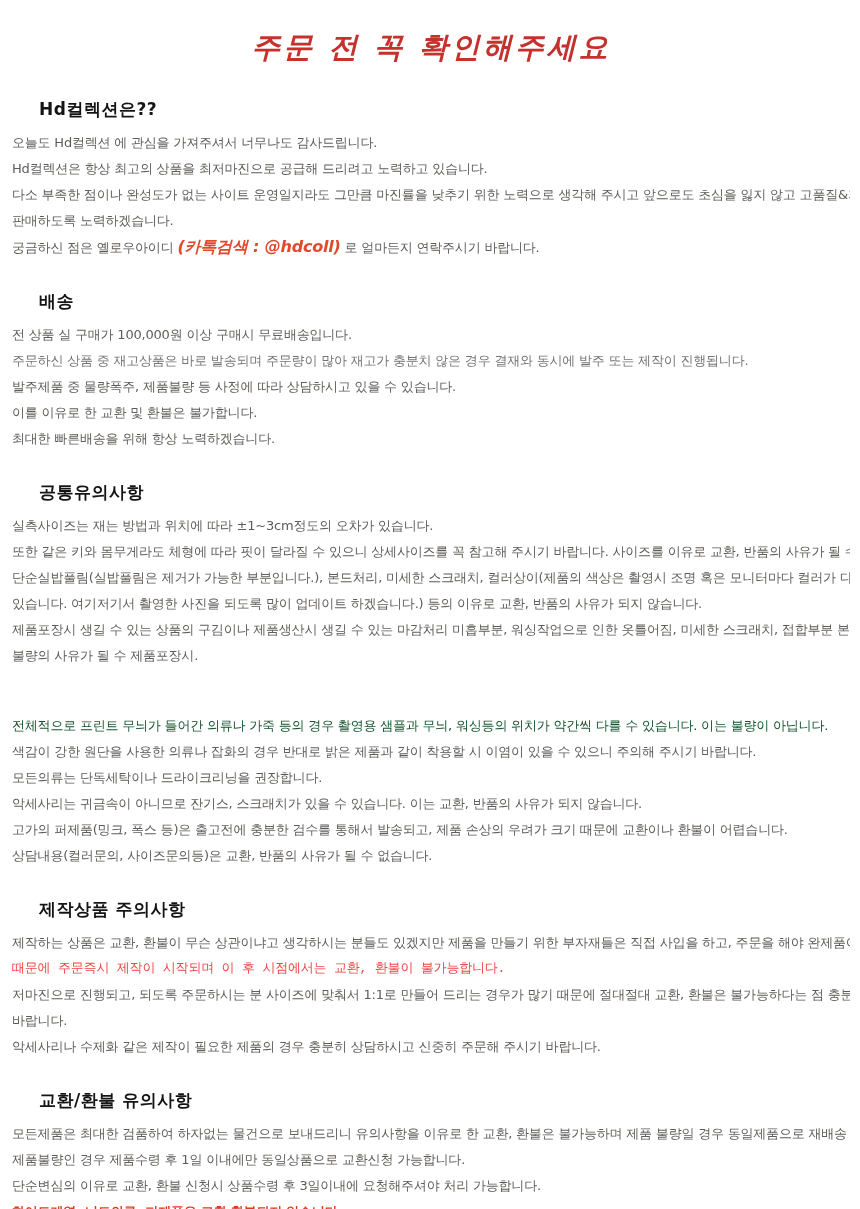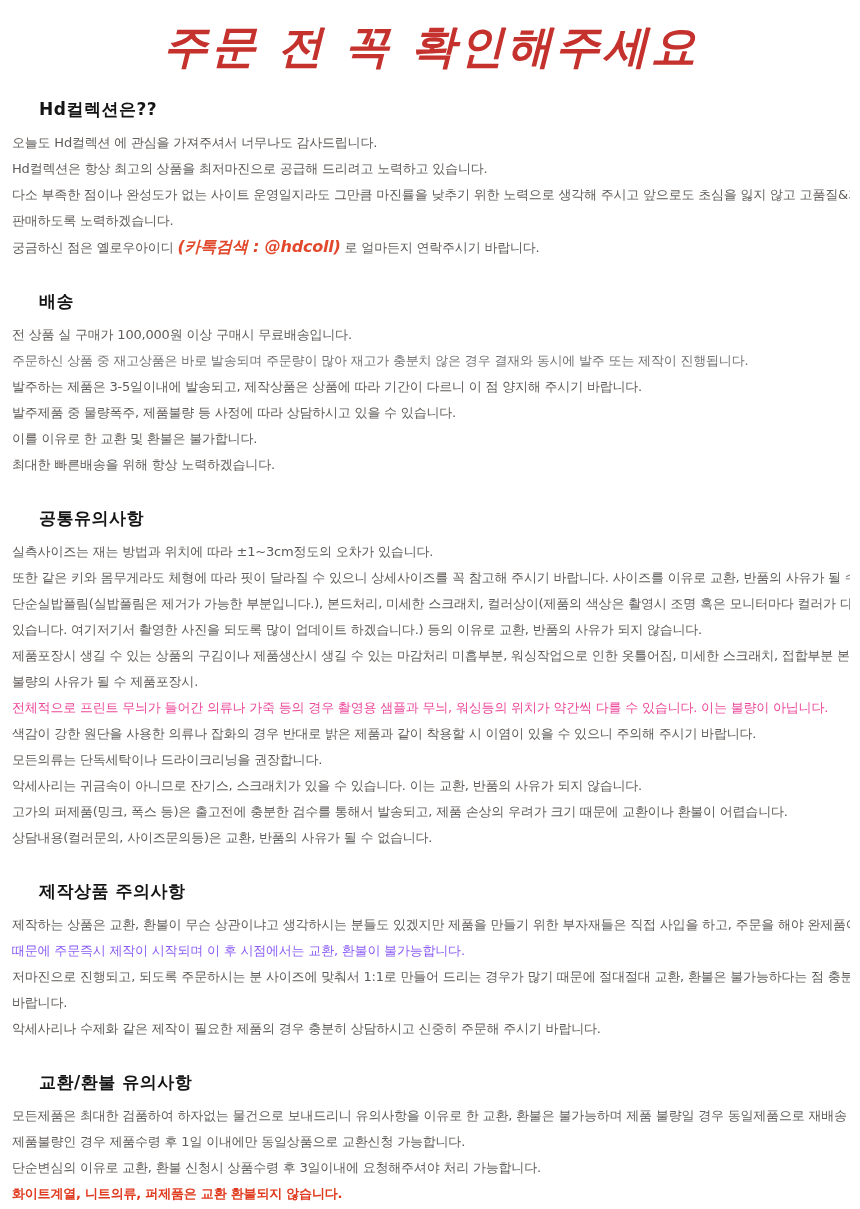--- a/index.html
+++ b/index.html
@@ -8,21 +8,21 @@
     width: 860px;
     min-height: 1209px;
     box-sizing: border-box;
     background: #ffffff;
     padding: 6px 10px 18px 12px;
     font-family: "DejaVu Sans", sans-serif;
     overflow: hidden;
   }
   .title {
     text-align: center;
-    font-size: 45px;
+    font-size: 29px;
     font-weight: bold;
     font-style: italic;
     letter-spacing: 3px;
     margin: 10px 0 20px 0;
     line-height: 62px;
   }
   h2.heading {
     font-size: 17px;
     font-weight: 700;
     margin: 29px 0 9px 27px;
@@ -62,46 +62,45 @@
       <span>궁금하신 점은 옐로우아이디 </span>
       <span class="red-em" style="color: rgb(226, 73, 44);">(카톡검색 : @hdcoll)</span>
       <span> 로 얼마든지 연락주시기 바랍니다.</span>
     </p>
   </section>
 
   <section>
     <h2 class="heading" style="color: rgb(20, 20, 20);">배송</h2>
     <p class="line" style="color: rgb(95, 91, 88);">전 상품 실 구매가 100,000원 이상 구매시 무료배송입니다.</p>
     <p class="line" style="color: #737373;">주문하신 상품 중 재고상품은 바로 발송되며 주문량이 많아 재고가 충분치 않은 경우 결재와 동시에 발주 또는 제작이 진행됩니다.</p>
-    <p class="line" style="color: rgb(95, 91, 88);">발주하는 제품은 3-5일이내에 발송되고, 제작상품은 상품에 따라 기간이 다르니 이 점 양지해 주시기 바랍니다.</p>
     <p class="line" style="color: rgb(95, 91, 88);">발주제품 중 물량폭주, 제품불량 등 사정에 따라 상담하시고 있을 수 있습니다.</p>
     <p class="line" style="color: rgb(95, 91, 88);">이를 이유로 한 교환 및 환불은 불가합니다.</p>
     <p class="line" style="color: rgb(95, 91, 88);">최대한 빠른배송을 위해 항상 노력하겠습니다.</p>
   </section>
 
   <section>
     <h2 class="heading" style="color: rgb(20, 20, 20);">공통유의사항</h2>
     <p class="line" style="color: rgb(95, 91, 88);">실측사이즈는 재는 방법과 위치에 따라 ±1~3cm정도의 오차가 있습니다.</p>
     <p class="line" style="color: rgb(95, 91, 88);">또한 같은 키와 몸무게라도 체형에 따라 핏이 달라질 수 있으니 상세사이즈를 꼭 참고해 주시기 바랍니다. 사이즈를 이유로 교환, 반품의 사유가 될 수 없습니다.</p>
     <p class="line" style="color: rgb(95, 91, 88);">단순실밥풀림(실밥풀림은 제거가 가능한 부분입니다.), 본드처리, 미세한 스크래치, 컬러상이(제품의 색상은 촬영시 조명 혹은 모니터마다 컬러가 다르게 보일 수</p>
     <p class="line" style="color: rgb(95, 91, 88);">있습니다. 여기저기서 촬영한 사진을 되도록 많이 업데이트 하겠습니다.) 등의 이유로 교환, 반품의 사유가 되지 않습니다.</p>
     <p class="line" style="color: rgb(95, 91, 88);">제품포장시 생길 수 있는 상품의 구김이나 제품생산시 생길 수 있는 마감처리 미흡부분, 워싱작업으로 인한 옷틀어짐, 미세한 스크래치, 접합부분 본드처리 미흡 등은</p>
     <p class="line" style="color: rgb(95, 91, 88);">불량의 사유가 될 수 제품포장시.</p>
-    <p class="line" style="color: #ec4899;">전체적으로 프린트 무늬가 들어간 의류나 가죽 등의 경우 촬영용 샘플과 무늬, 워싱등의 위치가 약간씩 다를 수 있습니다. 이는 불량이 아닙니다.</p>
+    <p class="line" style="color: #14532d; margin-top: 44px;">전체적으로 프린트 무늬가 들어간 의류나 가죽 등의 경우 촬영용 샘플과 무늬, 워싱등의 위치가 약간씩 다를 수 있습니다. 이는 불량이 아닙니다.</p>
     <p class="line" style="color: rgb(95, 91, 88);">색감이 강한 원단을 사용한 의류나 잡화의 경우 반대로 밝은 제품과 같이 착용할 시 이염이 있을 수 있으니 주의해 주시기 바랍니다.</p>
     <p class="line" style="color: rgb(95, 91, 88);">모든의류는 단독세탁이나 드라이크리닝을 권장합니다.</p>
     <p class="line" style="color: rgb(95, 91, 88);">악세사리는 귀금속이 아니므로 잔기스, 스크래치가 있을 수 있습니다. 이는 교환, 반품의 사유가 되지 않습니다.</p>
     <p class="line" style="color: rgb(95, 91, 88);">고가의 퍼제품(밍크, 폭스 등)은 출고전에 충분한 검수를 통해서 발송되고, 제품 손상의 우려가 크기 때문에 교환이나 환불이 어렵습니다.</p>
     <p class="line" style="color: rgb(95, 91, 88);">상담내용(컬러문의, 사이즈문의등)은 교환, 반품의 사유가 될 수 없습니다.</p>
   </section>
 
   <section>
     <h2 class="heading" style="color: rgb(20, 20, 20);">제작상품 주의사항</h2>
     <p class="line" style="color: rgb(95, 91, 88);">제작하는 상품은 교환, 환불이 무슨 상관이냐고 생각하시는 분들도 있겠지만 제품을 만들기 위한 부자재들은 직접 사입을 하고, 주문을 해야 완제품이 나오는 것이기</p>
-    <p class="line" style="color: #8b5cf6;">때문에 주문즉시 제작이 시작되며 이 후 시점에서는 교환, 환불이 불가능합니다.</p>
+    <p class="line" style="color: #ef4444; font-family: Liberation Mono, monospace;">때문에 주문즉시 제작이 시작되며 이 후 시점에서는 교환, 환불이 불가능합니다.</p>
     <p class="line" style="color: rgb(95, 91, 88);">저마진으로 진행되고, 되도록 주문하시는 분 사이즈에 맞춰서 1:1로 만들어 드리는 경우가 많기 때문에 절대절대 교환, 환불은 불가능하다는 점 충분히 숙지해 주시기</p>
     <p class="line" style="color: rgb(95, 91, 88);">바랍니다.</p>
     <p class="line" style="color: rgb(95, 91, 88);">악세사리나 수제화 같은 제작이 필요한 제품의 경우 충분히 상담하시고 신중히 주문해 주시기 바랍니다.</p>
   </section>
 
   <section>
     <h2 class="heading" style="color: rgb(20, 20, 20);">교환/환불 유의사항</h2>
     <p class="line" style="color: rgb(95, 91, 88);">모든제품은 최대한 검품하여 하자없는 물건으로 보내드리니 유의사항을 이유로 한 교환, 환불은 불가능하며 제품 불량일 경우 동일제품으로 재배송 됩니다.</p>
     <p class="line" style="color: rgb(95, 91, 88);">제품불량인 경우 제품수령 후 1일 이내에만 동일상품으로 교환신청 가능합니다.</p>
     <p class="line" style="color: rgb(95, 91, 88);">단순변심의 이유로 교환, 환불 신청시 상품수령 후 3일이내에 요청해주셔야 처리 가능합니다.</p>

